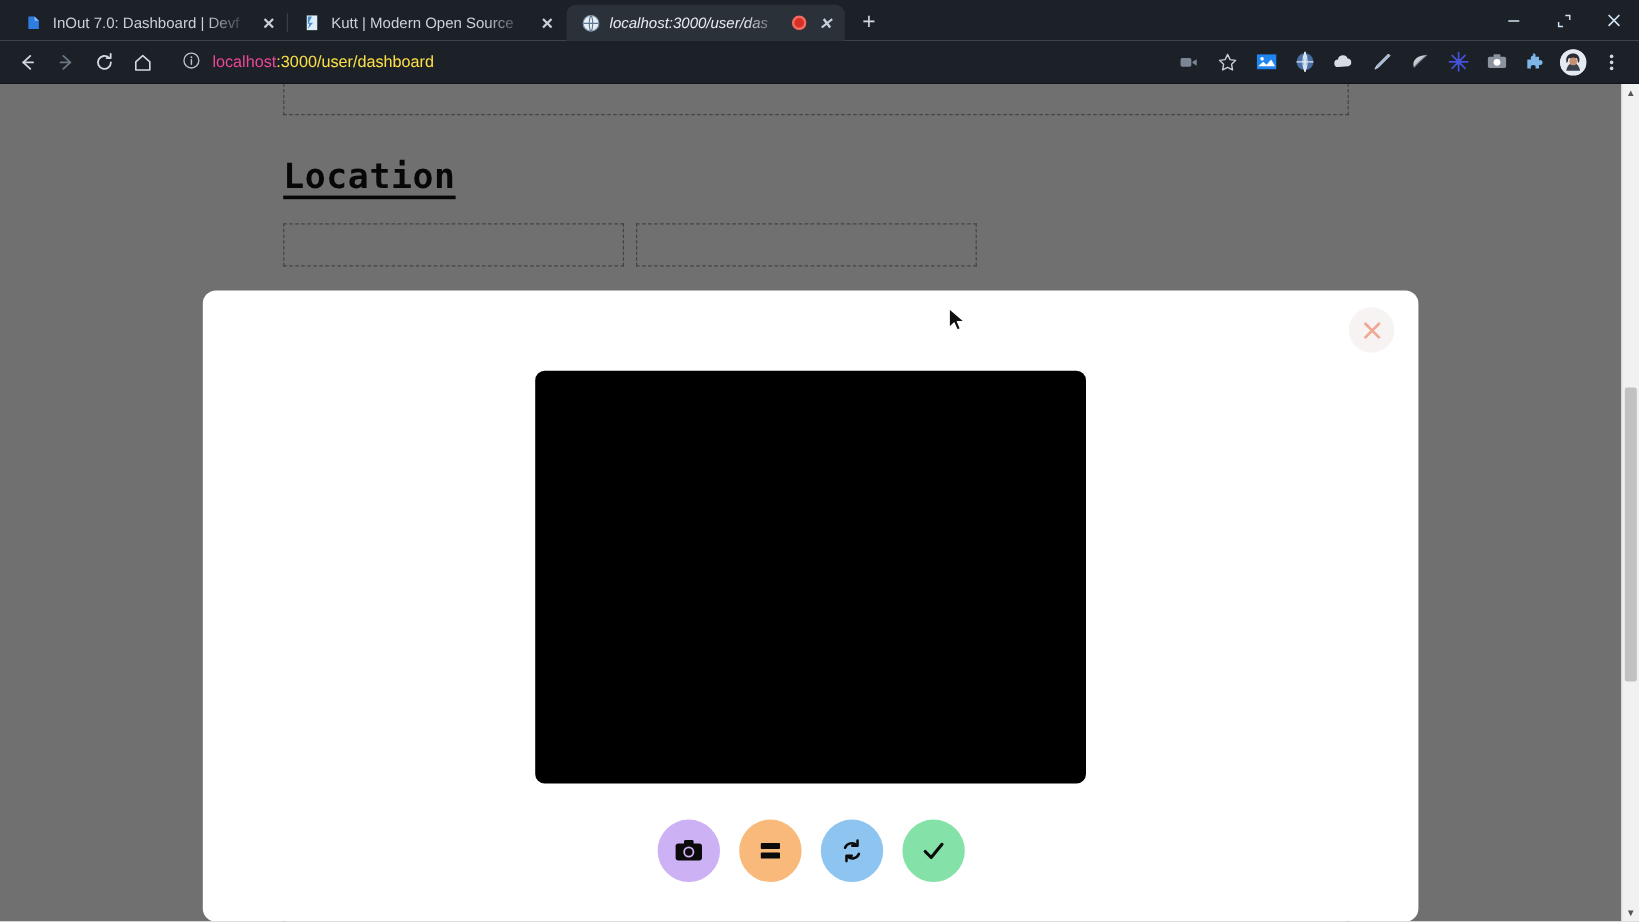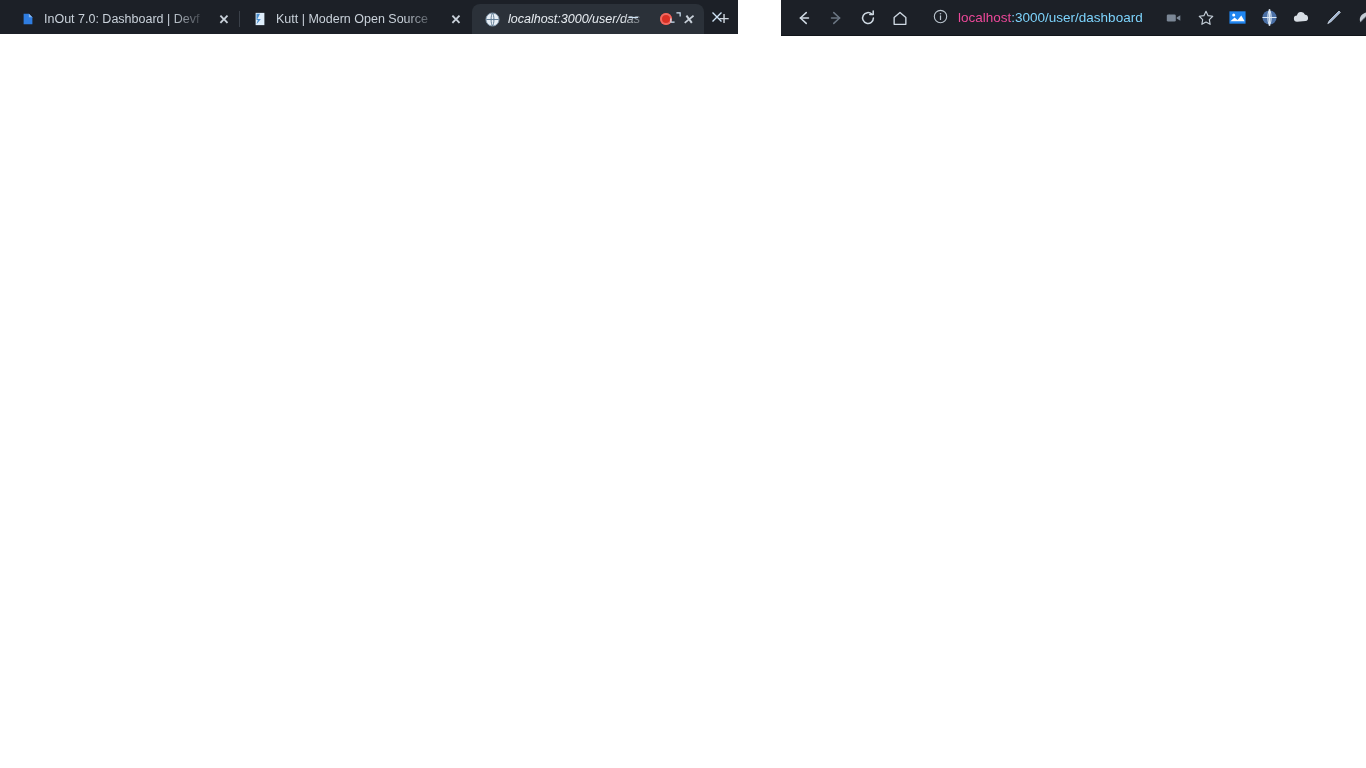--- a/index.html
+++ b/index.html
@@ -6,21 +6,21 @@
   html, body {
     width: 1366px; height: 768px;
     overflow: hidden;
     font-family: "Liberation Sans", sans-serif;
     background: #ffffff;
   }
 
   
   #browser {
     position: absolute; inset: 0;
-    display: flex; flex-direction: row; gap: 43px;
+    display: flex; flex-direction: column;
   }
 
   .tabstrip {
     height: 34px;
     background: #1c2027;
     display: flex; align-items: flex-end;
     padding-left: 8px;
     position: relative;
     flex: 0 0 34px;
   }
@@ -111,21 +111,21 @@
     flex: 1 1 auto;
     height: 28px;
     display: flex; align-items: center;
     gap: 10px;
     margin: 0 8px 0 10px;
     padding: 0 6px;
     color: #b9c3cd;
     font-size: 13.5px;
   }
   .omnibox .host { color: #ec4899; }
-  .omnibox .path { color: #7dd3fc; }
+  .omnibox .path { color: #fde047; }
   .toolicons { display: flex; align-items: center; gap: 2px; }
   .toolicon {
     width: 30px; height: 30px;
     display: flex; align-items: center; justify-content: center;
     border-radius: 50%;
   }
   .avatar {
     width: 22px; height: 22px; border-radius: 50%;
     background: #dfe6ec;
     overflow: hidden;
@@ -463,20 +463,21 @@
   </div>
 
   <div class="viewport">
 
     <div class="page">
       <div class="content">
         <div class="field-row">
           <div class="field-box field-wide"></div>
         </div>
 
+        <div class="loc-title">Location</div>
 
         <div class="loc-fields">
           <div class="field-box"></div>
           <div class="field-box"></div>
         </div>
 
         <div class="spacer-block"></div>
 
         <div class="green-box">
           <span class="tag-pill">Paul Graham</span>

